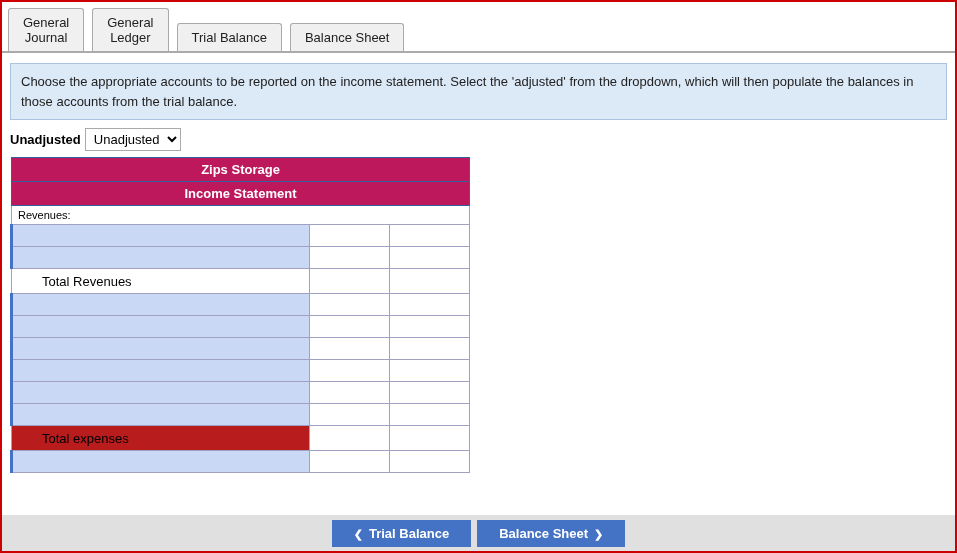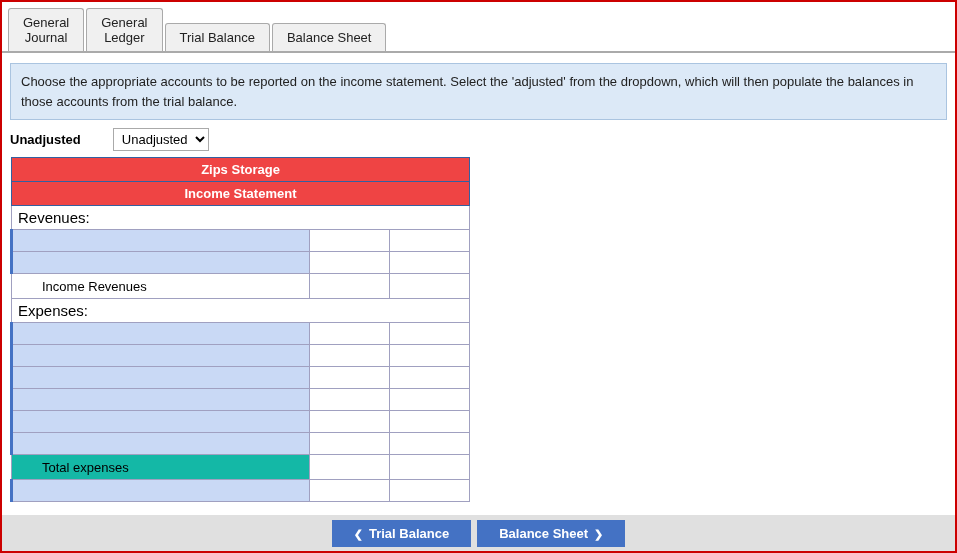--- a/index.html
+++ b/index.html
@@ -20,21 +20,21 @@
       background: #fff;
       padding: 6px 6px 0 6px;
       border-bottom: 2px solid #aaa;
     }
     .tab {
       padding: 6px 14px;
       border: 1px solid #aaa;
       border-bottom: none;
       background: #f0f0f0;
       cursor: pointer;
-      margin-right: 2px;
+      margin-right: 8px;
       font-size: 13px;
       text-align: center;
       min-width: 70px;
       color: #222;
       border-radius: 3px 3px 0 0;
     }
     .tab.active {
       background: #fff;
       border-bottom: 2px solid #fff;
       margin-bottom: -2px;
@@ -51,21 +51,20 @@
       font-size: 13px;
       line-height: 1.5;
       color: #222;
     }
 
     
     .dropdown-row {
       margin: 8px 8px 6px 8px;
       display: flex;
       align-items: center;
-      gap: 28px;
     }
     .dropdown-label {
       font-weight: bold;
       font-size: 13px;
     }
     .dropdown-select {
       margin-left: 4px;
       font-size: 13px;
       padding: 2px 4px;
       border: 1px solid #aaa;
@@ -78,33 +77,33 @@
       margin: 4px 8px 8px 8px;
       width: 460px;
     }
 
     .income-table {
       width: 100%;
       border-collapse: collapse;
     }
 
     .table-header-row td {
-      background: #ef4444;
+      background: #be185d;
       color: #fff;
       text-align: center;
       padding: 4px 6px;
       font-weight: bold;
       font-size: 13px;
       border: 1px solid #3360a0;
     }
 
     .section-label td {
       background: #fff;
       padding: 3px 6px;
-      font-size: 15px;
+      font-size: 11px;
       border: 1px solid #a0a0c0;
     }
 
     .data-row td {
       background: #fff;
       padding: 0;
       border: 1px solid #a0a0c0;
       height: 22px;
     }
 
@@ -223,28 +222,25 @@
       <td class="value-cell"><input class="value-input" type="text" value="" style=""></td>
       <td class="value-cell"><input class="value-input" type="text" value="" style=""></td>
     </tr>
     <tr class="data-row">
       <td class="name-cell"><input class="input-field" type="text" value="" style=""></td>
       <td class="value-cell"><input class="value-input" type="text" value="" style=""></td>
       <td class="value-cell"><input class="value-input" type="text" value="" style=""></td>
     </tr>
 
     <tr class="subtotal-row">
-      <td class="name-cell" style="padding-left:30px; background:#fff; border-left:1px solid #a0a0c0;">Income Revenues</td>
-      <td class="value-cell"><input class="value-input" type="text" value="" style=""></td>
-      <td class="value-cell"><input class="value-input" type="text" value="" style=""></td>
-    </tr>
-
-    <tr class="section-label">
-      <td colspan="3">Expenses:</td>
-    </tr>
+      <td class="name-cell" style="padding-left:30px; background:#fff; border-left:1px solid #a0a0c0;">Total Revenues</td>
+      <td class="value-cell"><input class="value-input" type="text" value="" style=""></td>
+      <td class="value-cell"><input class="value-input" type="text" value="" style=""></td>
+    </tr>
+
 
     <tr class="data-row">
       <td class="name-cell"><input class="input-field" type="text" value="" style=""></td>
       <td class="value-cell"><input class="value-input" type="text" value="" style=""></td>
       <td class="value-cell"><input class="value-input" type="text" value="" style=""></td>
     </tr>
     <tr class="data-row">
       <td class="name-cell"><input class="input-field" type="text" value="" style=""></td>
       <td class="value-cell"><input class="value-input" type="text" value="" style=""></td>
       <td class="value-cell"><input class="value-input" type="text" value="" style=""></td>
@@ -264,21 +260,21 @@
       <td class="value-cell"><input class="value-input" type="text" value="" style=""></td>
       <td class="value-cell"><input class="value-input" type="text" value="" style=""></td>
     </tr>
     <tr class="data-row">
       <td class="name-cell"><input class="input-field" type="text" value="" style=""></td>
       <td class="value-cell"><input class="value-input" type="text" value="" style=""></td>
       <td class="value-cell"><input class="value-input" type="text" value="" style=""></td>
     </tr>
 
     <tr class="subtotal-row">
-      <td class="name-cell" style="padding-left:30px; background:#14b8a6; border-left:1px solid #a0a0c0;">Total expenses</td>
+      <td class="name-cell" style="padding-left:30px; background:#b91c1c; border-left:1px solid #a0a0c0;">Total expenses</td>
       <td class="value-cell"><input class="value-input" type="text" value="" style=""></td>
       <td class="value-cell"><input class="value-input" type="text" value="" style=""></td>
     </tr>
 
     <tr class="data-row">
       <td class="name-cell"><input class="input-field" type="text" value="" style=""></td>
       <td class="value-cell"><input class="value-input" type="text" value="" style=""></td>
       <td class="value-cell"><input class="value-input" type="text" value="" style=""></td>
     </tr>
   </tbody>

